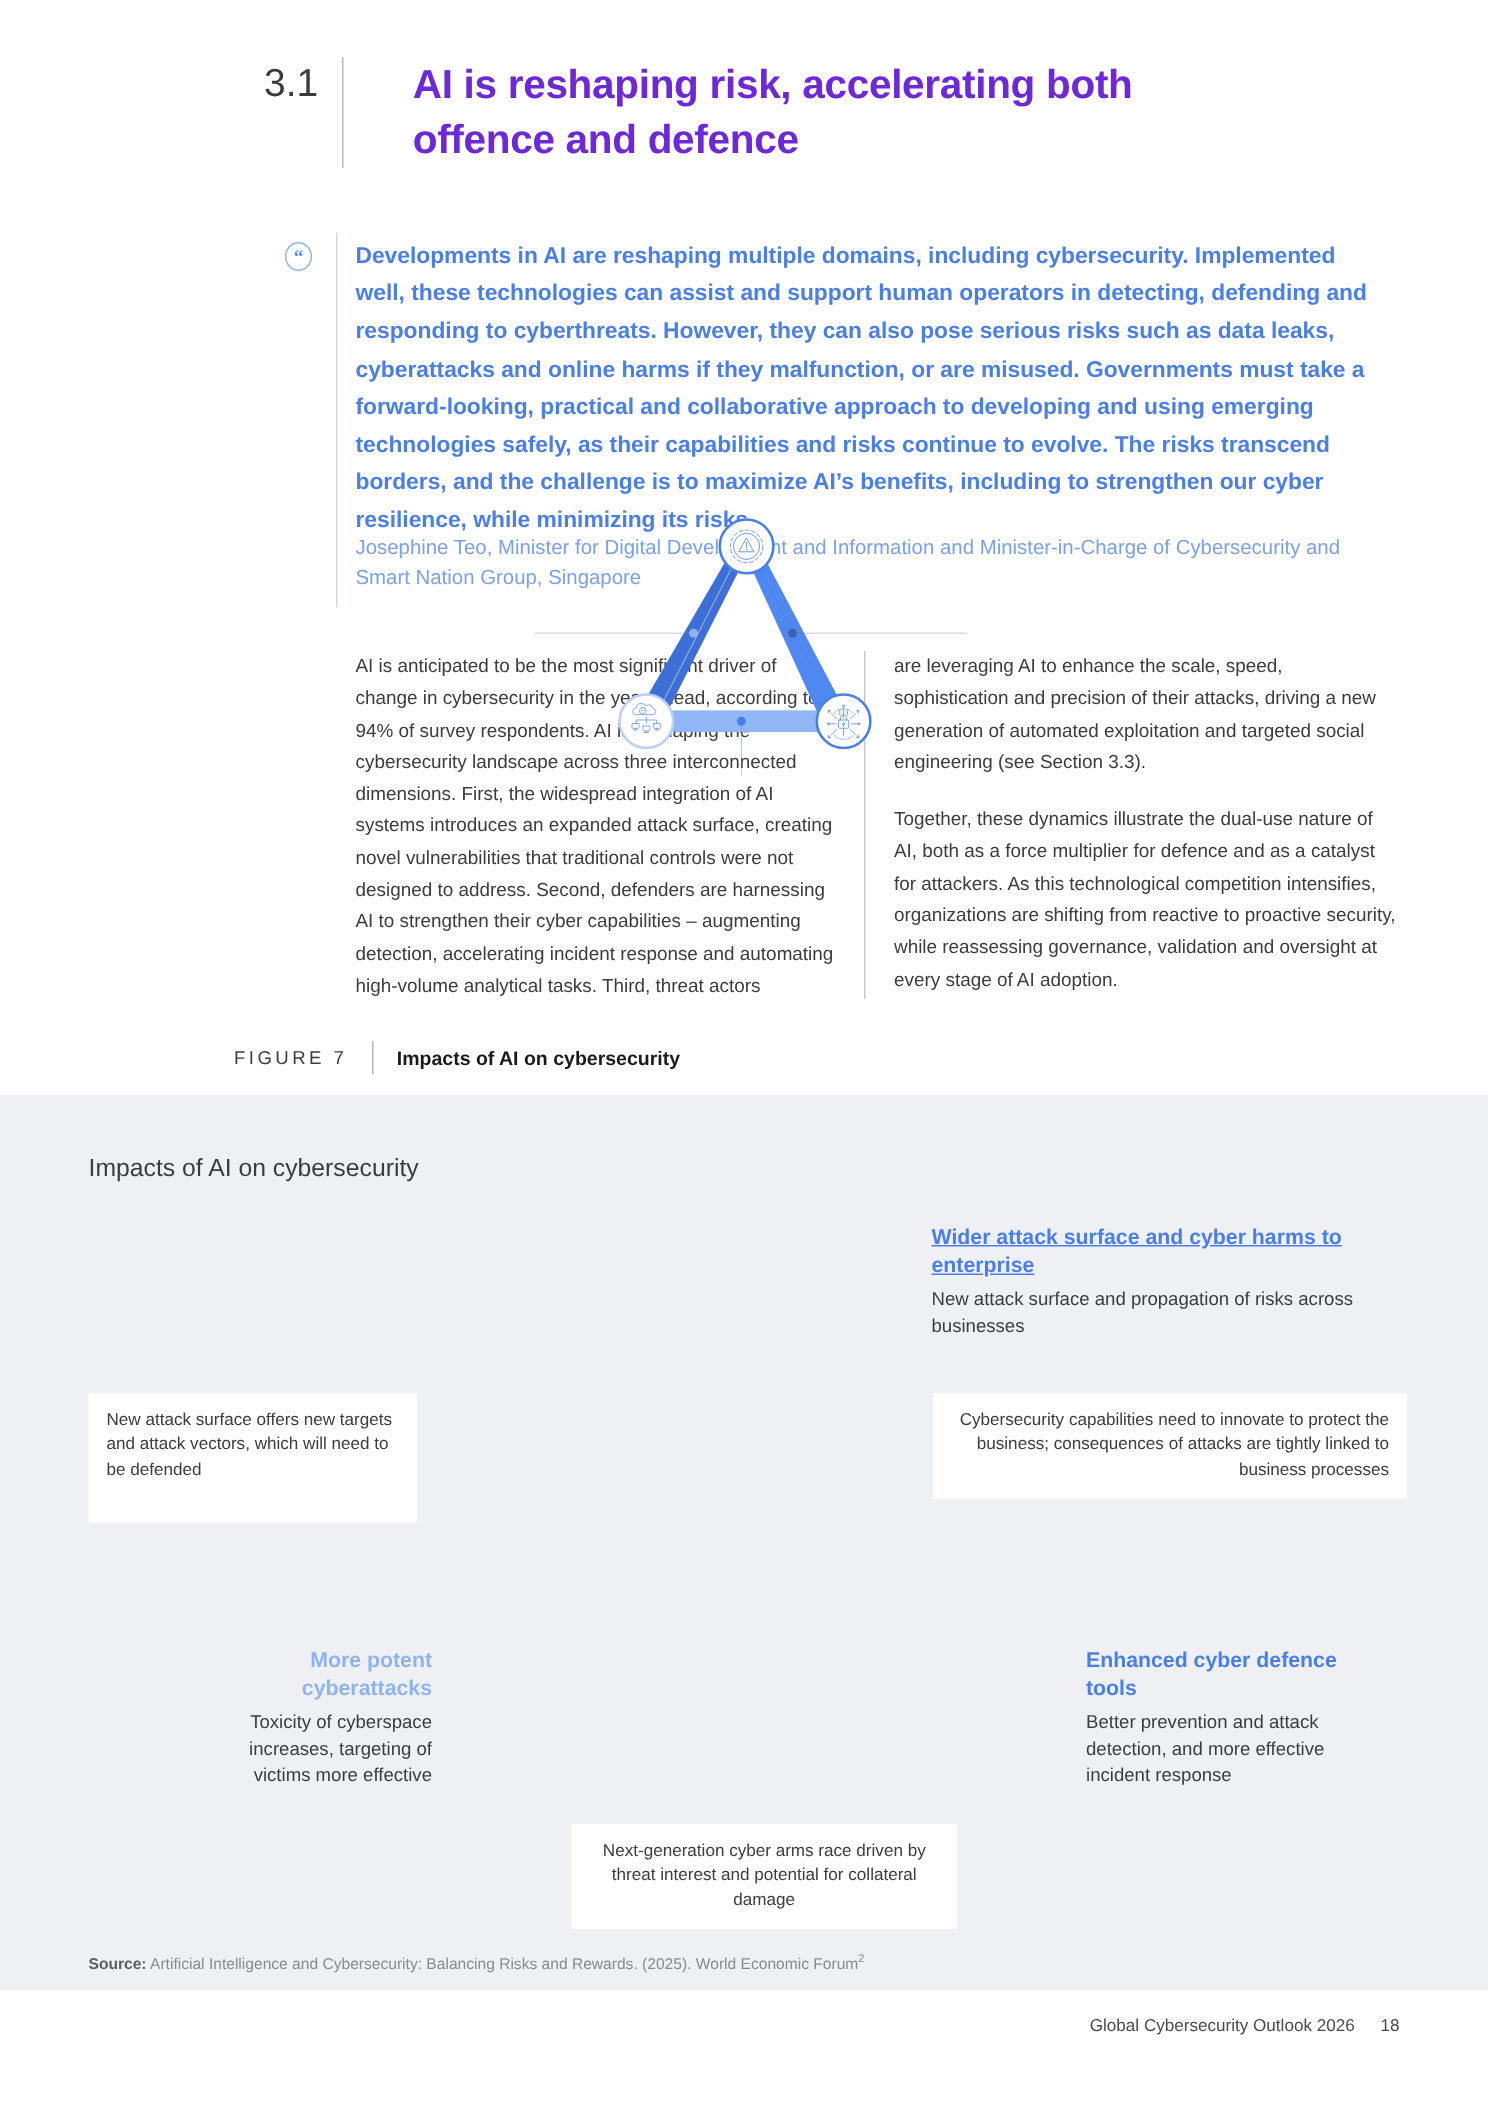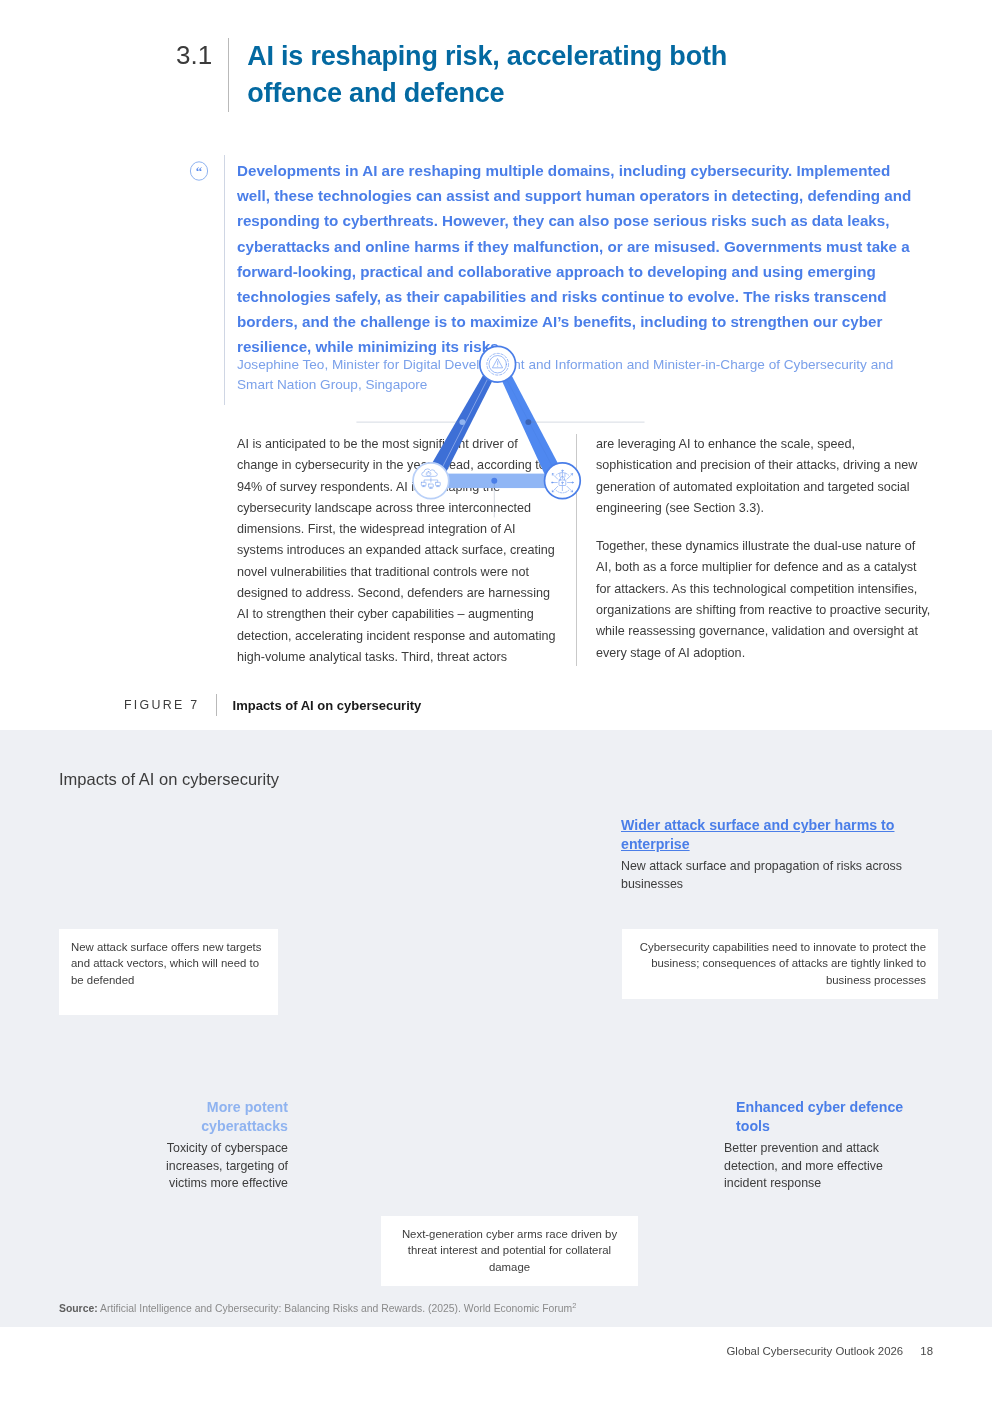--- a/index.html
+++ b/index.html
@@ -16,22 +16,23 @@
   
   .top{position:relative;height:730px;background:#ffffff;}
 
   .heading{position:absolute;left:176px;top:38px;display:flex;align-items:flex-start;}
   .heading .num{
     font-size:26px;color:#3b3b3b;font-weight:400;letter-spacing:0px;
     line-height:34px;padding-right:16px;
   }
   .heading .rule{width:1px;background:#b9b9b9;align-self:stretch;margin-right:18px;}
   .heading .htext{
-    font-size:27px;line-height:37px;font-weight:700;color:#0369a1;letter-spacing:-0.2px;
+    font-size:27px;line-height:37px;font-weight:700;color:#6d28d9;letter-spacing:-0.2px;
     max-width:520px;
+    margin-left:28px;
   }
 
   .quotemark{
     position:absolute;left:189px;top:161px;width:20px;height:20px;color:#5b8def;
   }
   .quoterule{position:absolute;left:224px;top:155px;width:1px;height:250px;background:#cfd6e4;}
 
   .quote{
     position:absolute;left:237px;top:158px;width:690px;
     font-size:15.2px;line-height:25.2px;font-weight:700;color:#4a7ee8;
@@ -46,21 +47,21 @@
     position:absolute;top:434px;
     font-size:12.6px;line-height:21.3px;color:#3c3c3c;
   }
   .bodycol.left{left:237px;width:320px;}
   .bodycol.right{left:596px;width:336px;}
   .bodycol p{margin:0 0 17px 0;}
   .bodycol p:last-child{margin-bottom:0;}
 
   .figcap{position:absolute;left:124px;top:694px;display:flex;align-items:center;}
   .figcap .flabel{
-    font-size:12.4px;letter-spacing:2.3px;color:#3c3c3c;font-weight:400;
+    font-size:12.4px;letter-spacing:2.3px;color:#3c3c3c;font-weight:400;margin-left:32px;
   }
   .figcap .fbar{width:1px;height:22px;background:#b9b9b9;margin:0 16px;}
   .figcap .ftitle{font-size:13px;font-weight:700;color:#1a1a1a;}
 
   
   .figure{
     position:absolute;left:0;top:730px;width:992px;height:597px;
     background:#eef0f4;
   }
   .fig-title{
@@ -83,21 +84,21 @@
   
   .nodelabel{position:absolute;}
   .nodelabel .nl-title{font-size:14.2px;font-weight:700;line-height:19px;margin-bottom:4px;}
   .nodelabel .nl-desc{font-size:12.4px;line-height:17.5px;color:#3c3c3c;}
 
   .nodelabel.top-right{left:621px;top:816px;width:300px;}
   .nodelabel.top-right .nl-title{color:#4a7ee8;text-decoration:underline;}
   .nodelabel.bottom-left{left:128px;top:1098px;width:160px;text-align:right;}
   .nodelabel.bottom-left .nl-title{color:#8fb3f0;}
   .nodelabel.bottom-right{left:724px;top:1098px;width:200px;}
-  .nodelabel.bottom-right .nl-title{color:#4a7ee8;margin-left:12px;}
+  .nodelabel.bottom-right .nl-title{color:#4a7ee8;}
 
   
   .source{
     position:absolute;left:59px;top:1298px;font-size:10.4px;color:#8a8a8a;line-height:15px;
   }
   .source b{color:#5e5e5e;font-weight:700;}
   .source sup{font-size:7.4px;}
   .footer{
     position:absolute;right:59px;top:1345px;font-size:11.4px;color:#4a4a4a;
   }

